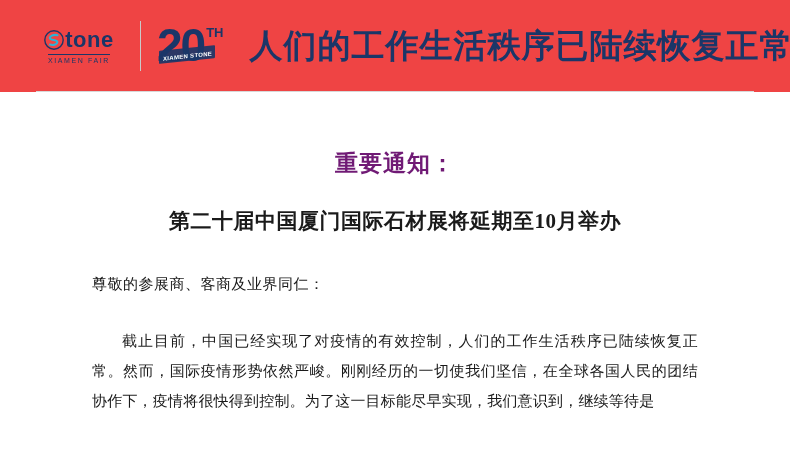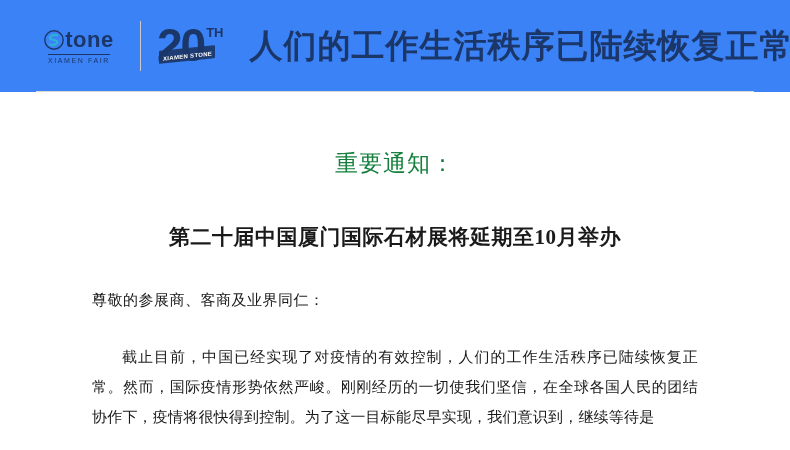--- a/index.html
+++ b/index.html
@@ -18,21 +18,21 @@
     width: 790px;
     height: 450px;
     background: #ffffff;
     box-sizing: border-box;
   }
 
   
   .header {
     position: relative;
     height: 92px;
-    background: #3b82f6;
+    background: #ef4444;
     display: flex;
     align-items: center;
     padding-left: 36px;
     box-sizing: border-box;
   }
   .header-rule {
     position: absolute;
     left: 36px;
     right: 36px;
     bottom: 0;
@@ -141,33 +141,33 @@
     white-space: nowrap;
   }
 
   
   .doc {
     padding: 0 92px;
     box-sizing: border-box;
   }
   .notice-title {
     text-align: center;
-    font-weight: normal;
+    font-weight: bold;
     font-size: 23px;
-    color: #15803d;
+    color: #701a75;
     letter-spacing: 1px;
     margin-top: 56px;
   }
   .notice-subtitle {
     text-align: center;
     font-weight: bold;
     font-size: 21px;
     color: #1a1a1a;
     letter-spacing: 0.5px;
-    margin-top: 44px;
+    margin-top: 28px;
   }
   .salutation {
     font-size: 15px;
     color: #1a1a1a;
     margin-top: 40px;
     letter-spacing: 0.5px;
   }
   .paragraph {
     font-size: 15px;
     color: #1a1a1a;

